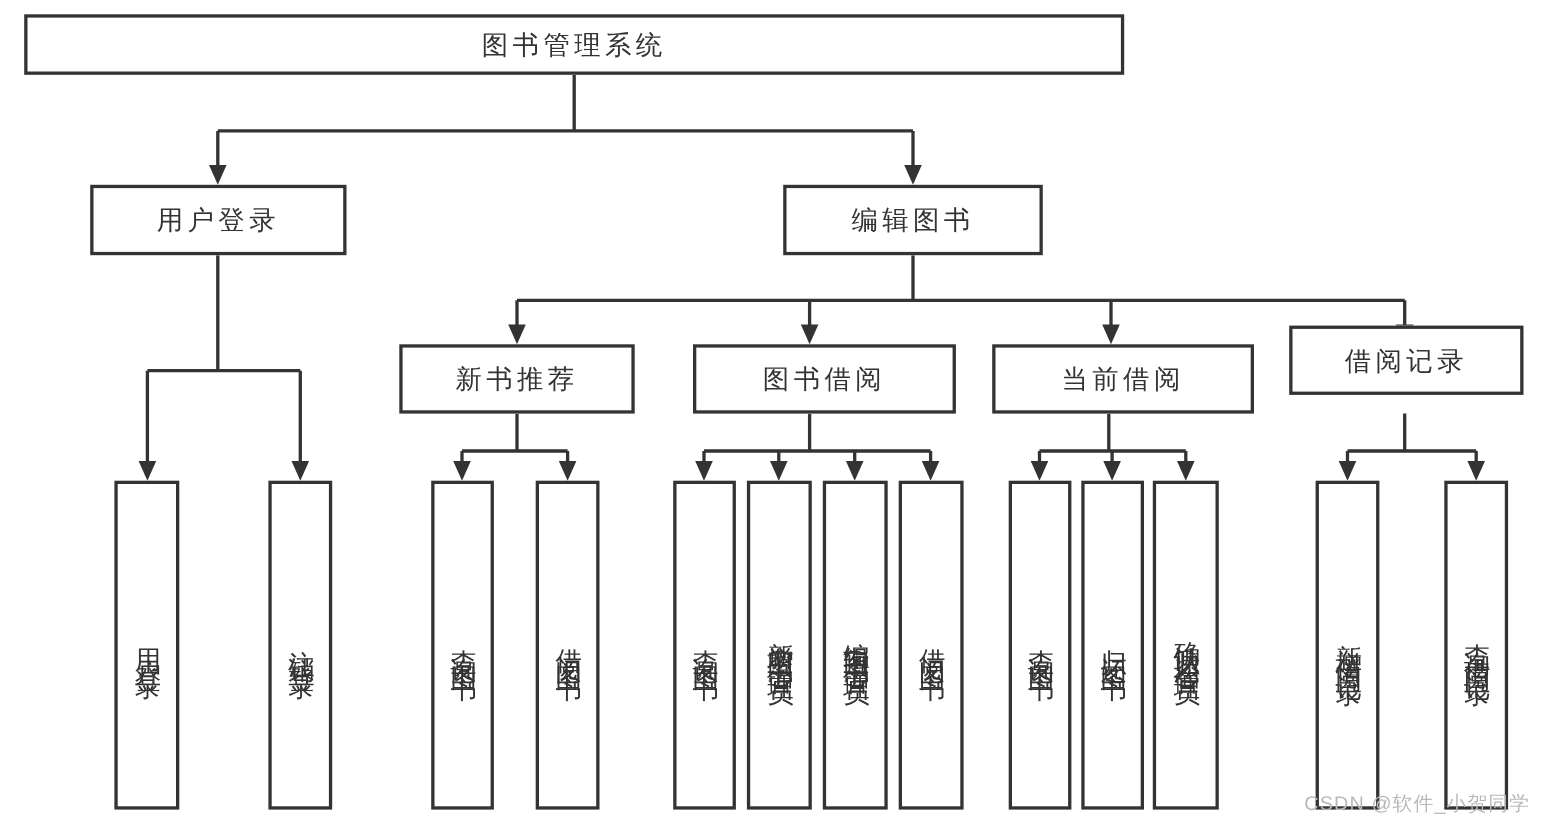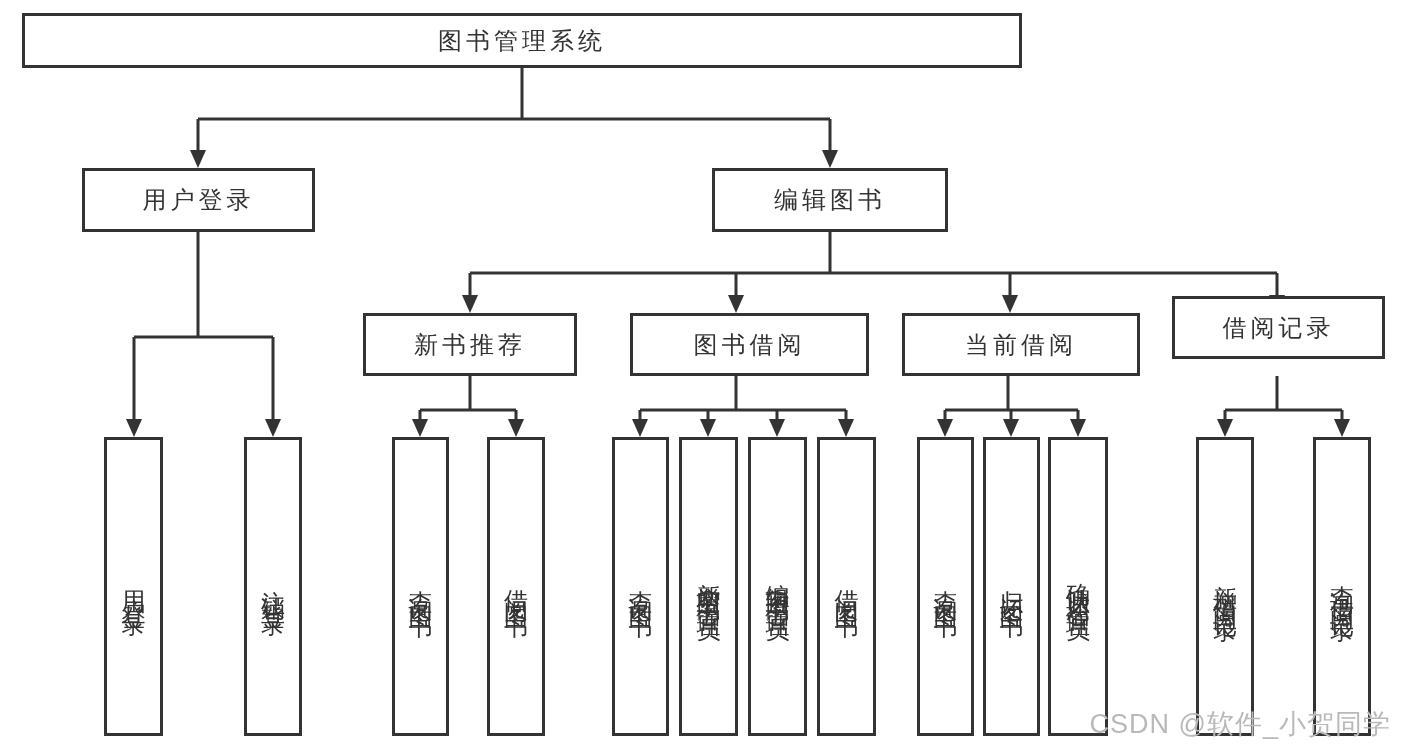--- a/index.html
+++ b/index.html
@@ -58,21 +58,21 @@
     color: var(--text);
     line-height: 1;
     white-space: nowrap;
   }
   .leaf .v-label.s6 { letter-spacing: 7px; }
   .leaf .v-label.s9 { letter-spacing: 5px; }
   .watermark {
     position: absolute;
     right: 14px;
     bottom: 5px;
-    font-size: 27px;
+    font-size: 18px;
     color: var(--watermark);
     letter-spacing: 1px;
     white-space: nowrap;
   }
 
   
   .n-root   { left: 22px;  top: 13px;  width: 1000px; height: 55px; }
   .n-l2-0   { left: 82px;  top: 168px; width: 233px;  height: 64px; }
   .n-l2-1   { left: 712px; top: 168px; width: 236px;  height: 64px; }
   .n-l3-0   { left: 363px; top: 313px; width: 214px;  height: 63px; }

